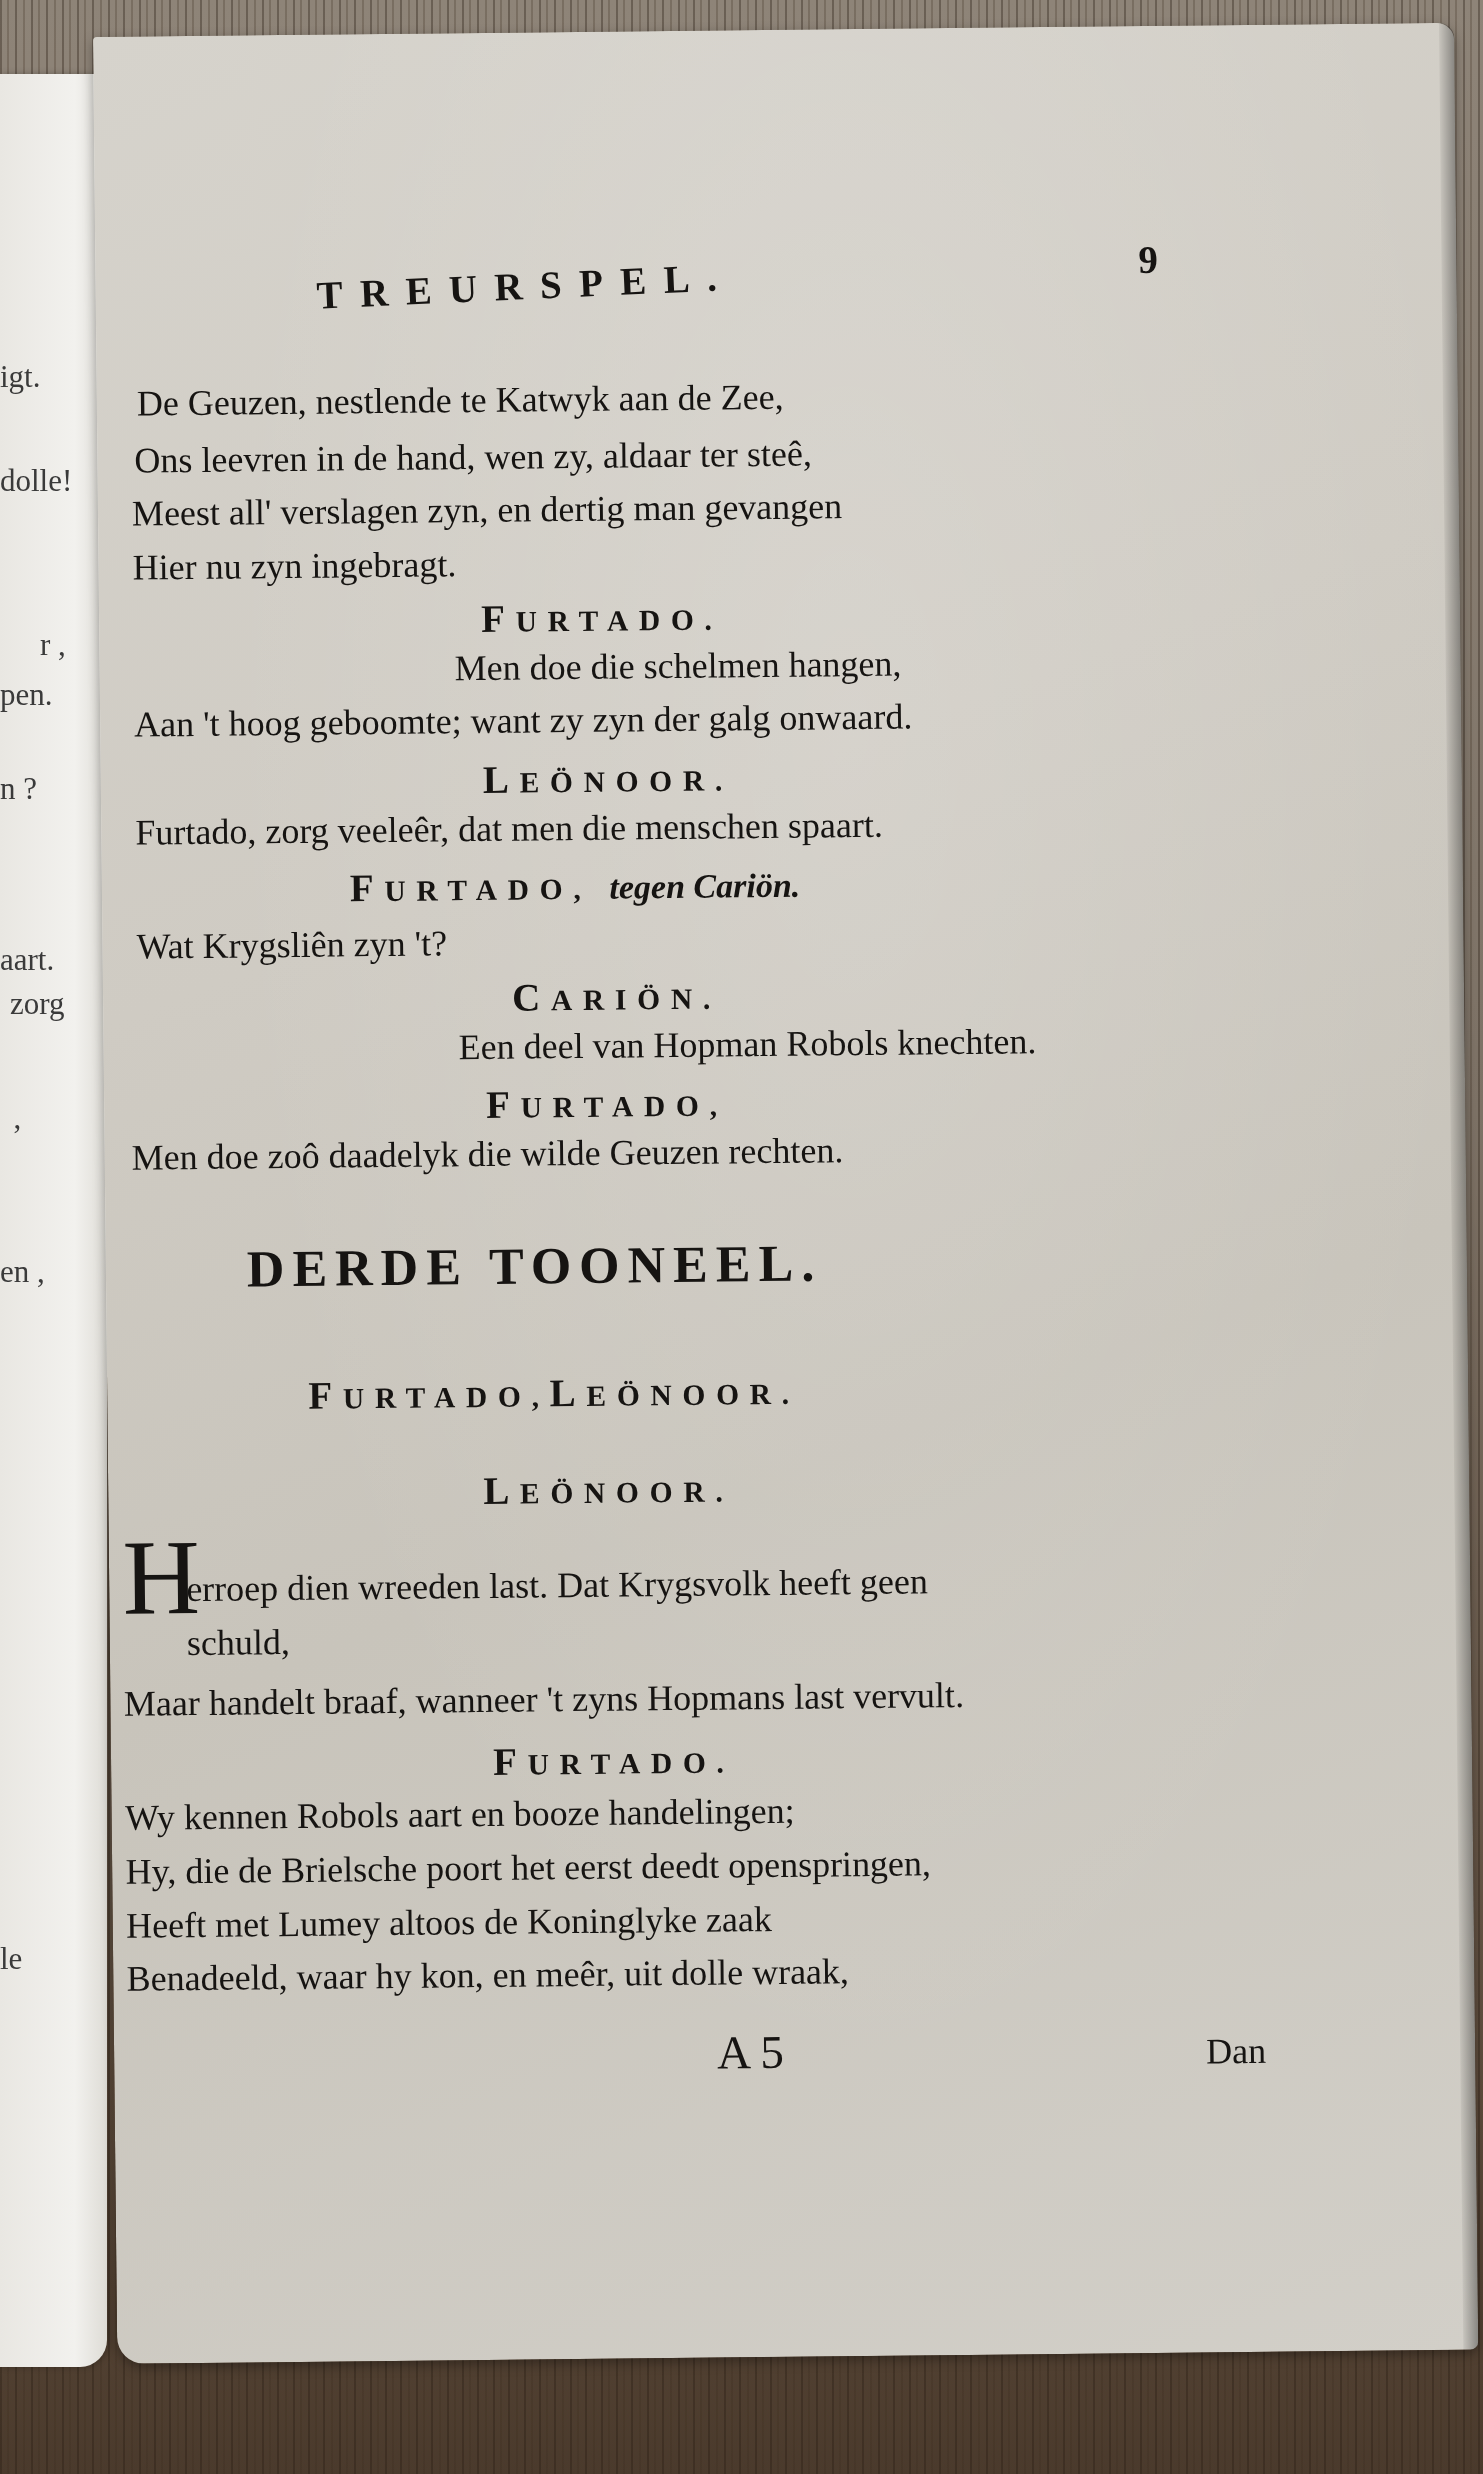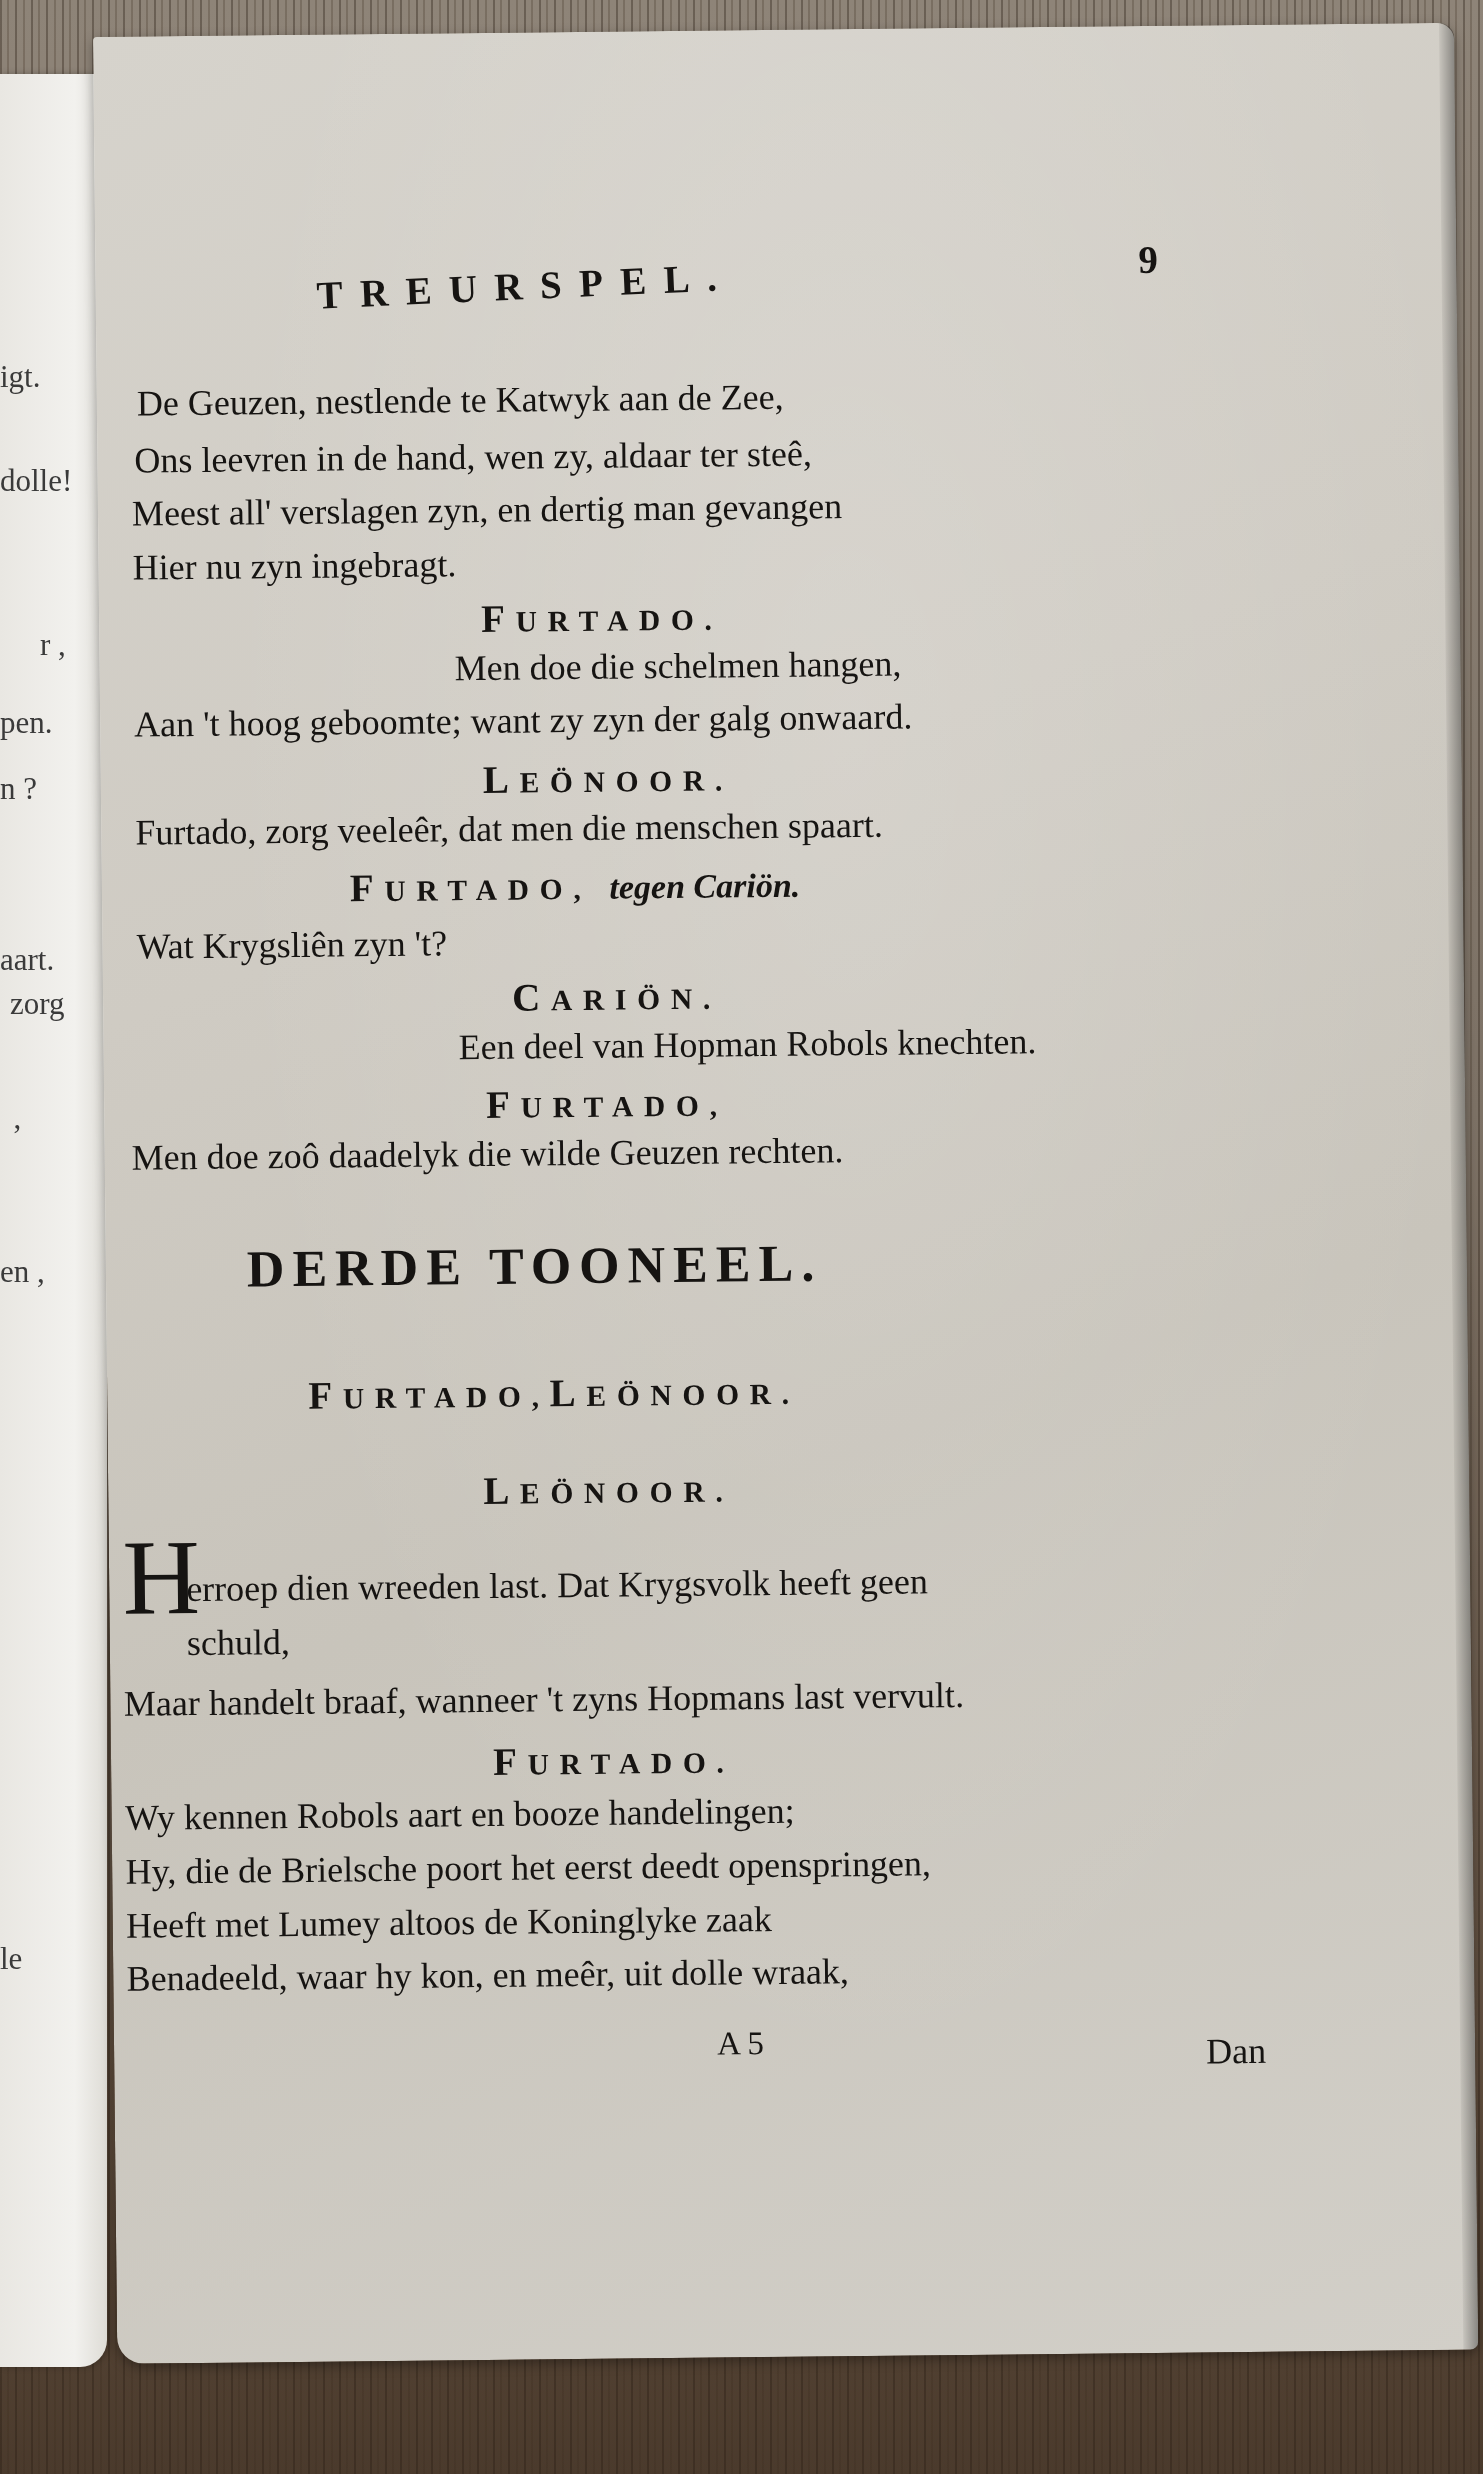--- a/index.html
+++ b/index.html
@@ -40,31 +40,31 @@
     left: 221px; top: 238px; font-size: 39px; letter-spacing: 17.4px; font-weight: bold;
     transform: rotate(-2deg); transform-origin: left;
   }
   .pagenum { left: 1043px; top: 211px; font-size: 39px; font-weight: bold; }
   .verse { font-size: 36px; line-height: 1; }
   .speaker { font-size: 29.5px; letter-spacing: 10.7px; font-weight: bold; }
   .speaker .big { font-size: 39px; letter-spacing: 10.7px; }
   .stagedir { font-style: italic; letter-spacing: 0; font-weight: bold; font-size: 34px; }
   .scene { font-size: 52px; letter-spacing: 8px; font-weight: bold; }
   .dropcap { font-size: 107px; line-height: 1; position: absolute; }
-  .sig { font-size: 33px; }
+  .sig { font-size: 47px; }
   .catch { font-size: 36px; }
 </style>
 </head>
 <body>
 
 <div class="left-page">
   <div class="left-frag" style="top:285px">igt.</div>
   <div class="left-frag" style="top:389px">dolle!</div>
   <div class="left-frag" style="top:553px;left:40px">r ,</div>
-  <div class="left-frag" style="top:631px">pen.</div>
+  <div class="left-frag" style="top:603px">pen.</div>
   <div class="left-frag" style="top:697px">n ?</div>
   <div class="left-frag" style="top:868px">aart.</div>
   <div class="left-frag" style="top:912px;left:10px">zorg</div>
   <div class="left-frag" style="top:1026px;left:13.4px">,</div>
   <div class="left-frag" style="top:1180px">en ,</div>
   <div class="left-frag" style="top:1867px">le</div>
 </div>
 
 <div class="right-page">
   <div class="right-edge"></div>

